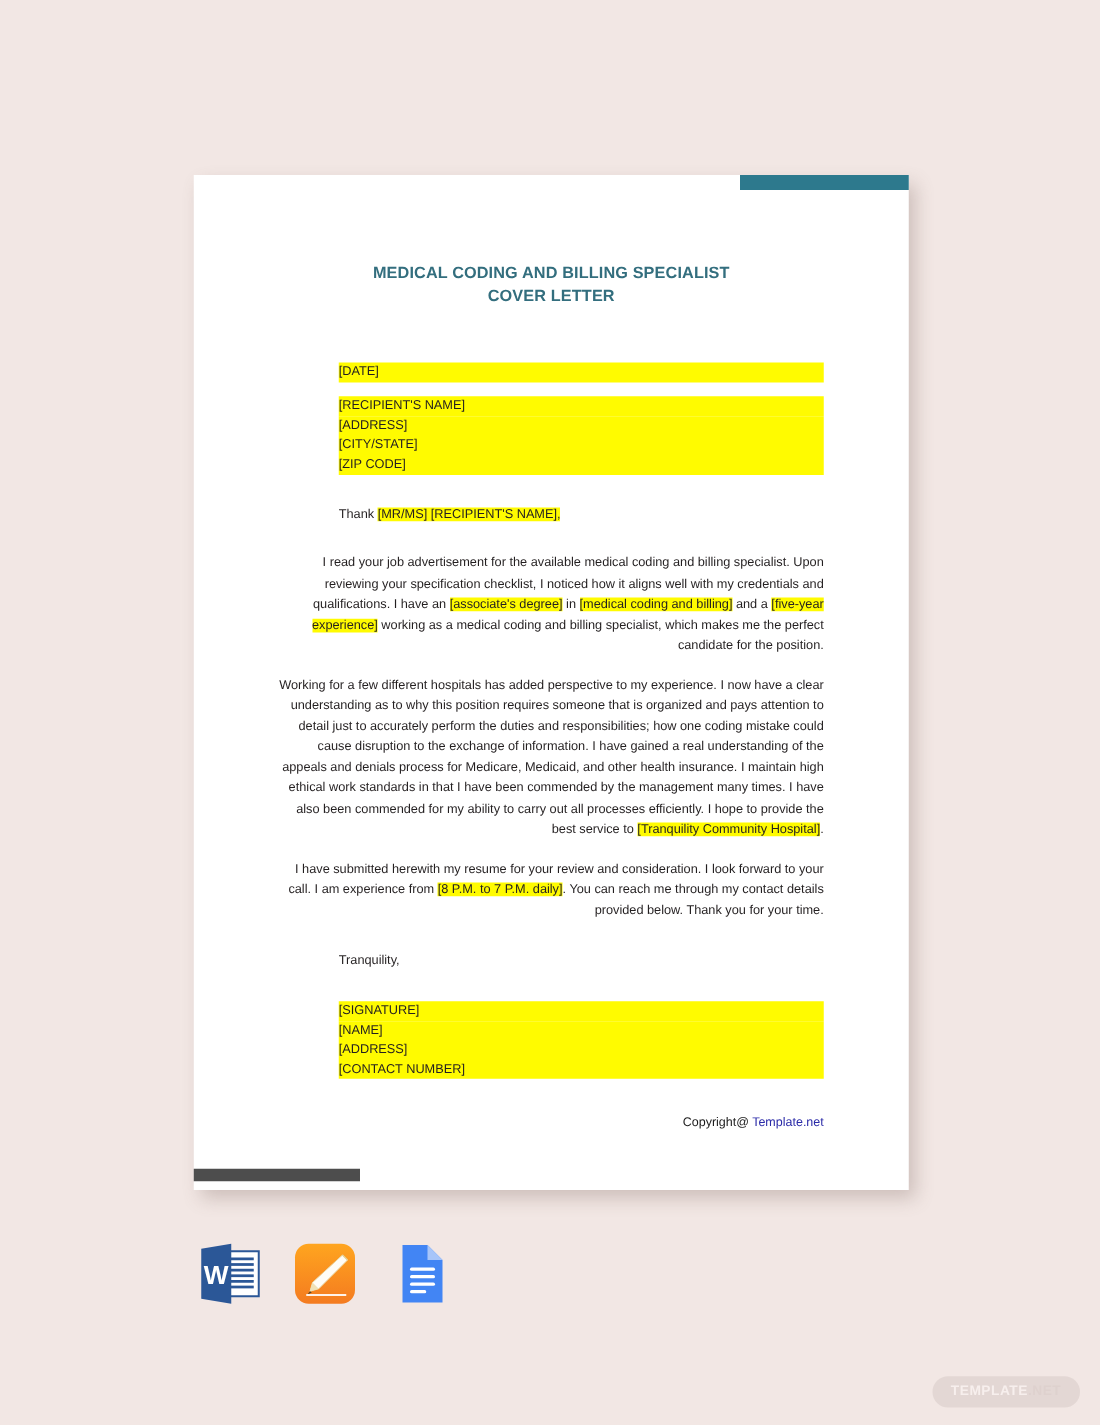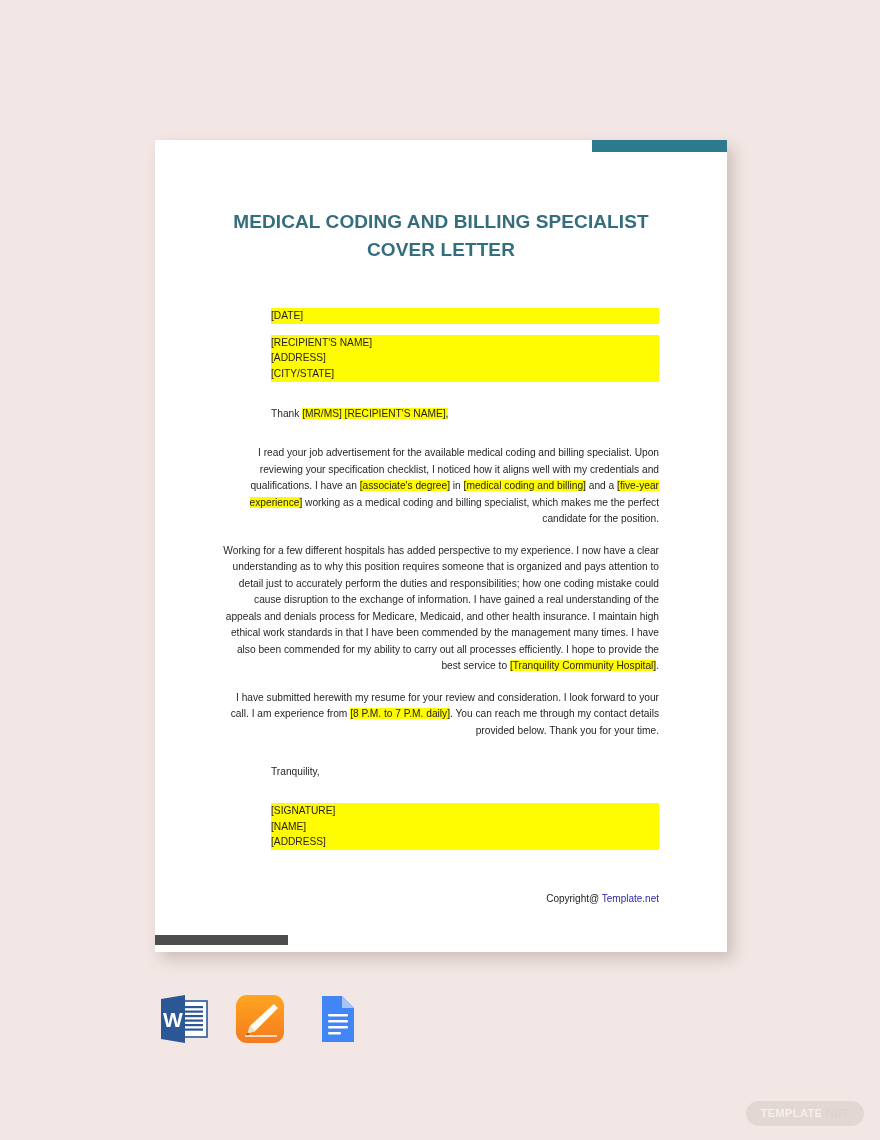--- a/index.html
+++ b/index.html
@@ -48,21 +48,21 @@
   
   .doc {
     position: absolute;
     left: 68px;
     top: 68px;
     width: 436px;
   }
 
   .doc-title {
     color: #336e7e;
-    font-size: 19px;
+    font-size: 13px;
     font-weight: bold;
     text-align: center;
     line-height: 1.48;
     letter-spacing: 0.1px;
     margin: 0 0 0 0;
   }
 
   .block {
     color: #231f20;
     font-size: 10.2px;
@@ -158,20 +158,21 @@
     <div class="block">
       <span class="hl addr-line">[DATE]</span>
     </div>
 
     <div class="spacer-xs"></div>
 
     <div class="block">
       <span class="hl addr-line">[RECIPIENT'S NAME]</span>
       <span class="hl addr-line">[ADDRESS]</span>
       <span class="hl addr-line">[CITY/STATE]</span>
+      <span class="hl addr-line">[ZIP CODE]</span>
     </div>
 
     <div class="spacer-md"></div>
 
     <div class="block">
       <span>Thank </span><span class="hl">[MR/MS] [RECIPIENT'S NAME],</span>
     </div>
 
     <div class="spacer-md"></div>
 
@@ -188,20 +189,21 @@
     <div class="spacer-md"></div>
 
     <div class="block">Tranquility,</div>
 
     <div class="spacer-md"></div>
 
     <div class="block">
       <span class="hl addr-line">[SIGNATURE]</span>
       <span class="hl addr-line">[NAME]</span>
       <span class="hl addr-line">[ADDRESS]</span>
+      <span class="hl addr-line">[CONTACT NUMBER]</span>
     </div>
 
   </div>
 
   <div class="copyright"><span>Copyright@ </span><span class="link">Template.net</span></div>
 
 </div>
 
 <div class="formats">
 

